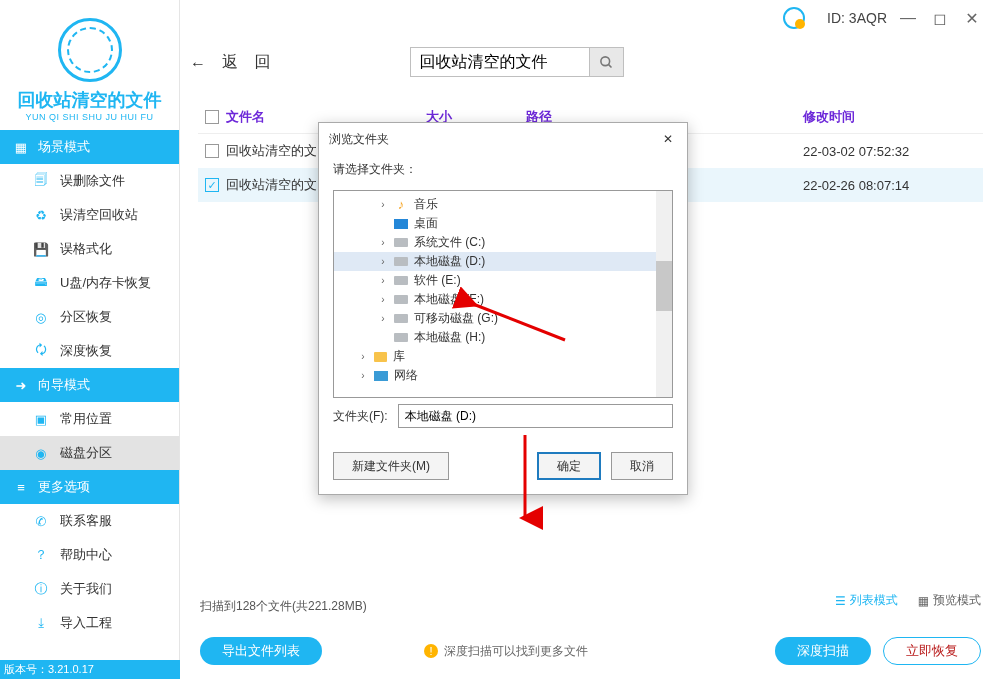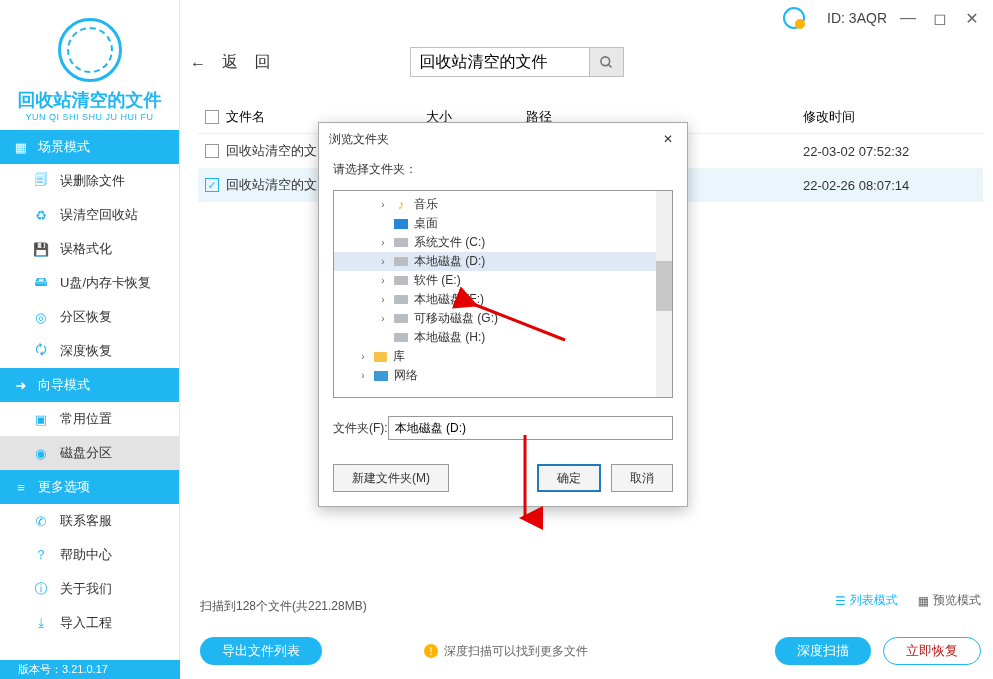--- a/index.html
+++ b/index.html
@@ -14,40 +14,40 @@
 .logo-sub { color: #1fb6f2; font-size: 9px; letter-spacing: 0.5px; }
 
 .section-header { display: flex; align-items: center; height: 34px; background: #1fb6f2; color: #fff; font-size: 13px; padding-left: 12px; gap: 8px; }
 .section-header.more { background: #1fb6f2; }
 .section-header .sh-icon { width: 18px; height: 14px; display: inline-flex; align-items: center; justify-content: center; }
 
 .menu-item { display: flex; align-items: center; height: 34px; color: #333; font-size: 13px; padding-left: 32px; gap: 10px; cursor: pointer; }
 .menu-item.active { background: #e3e3e3; }
 .menu-item .mi-icon { width: 18px; height: 18px; display: inline-flex; align-items: center; justify-content: center; color: #1fb6f2; }
 
-.version-bar { position: absolute; left: 0; bottom: 0; width: 180px; height: 19px; background: #1fb6f2; color: #fff; font-size: 11px; line-height: 19px; padding-left: 18px; }
+.version-bar { position: absolute; left: 0; bottom: 0; width: 180px; height: 19px; background: #1fb6f2; color: #fff; font-size: 11px; line-height: 19px; padding-left: 4px; }
 
 
 .topbar { position: absolute; left: 180px; right: 0; top: 0; height: 36px; display: flex; align-items: center; justify-content: flex-end; padding-right: 10px; gap: 10px; }
 .id-badge { display: flex; align-items: center; gap: 22px; color: #444; font-size: 14px; }
 .id-logo { width: 22px; height: 22px; border-radius: 50%; border: 2px solid #1fb6f2; position: relative; }
 .id-logo::after { content: ""; position: absolute; right: -2px; bottom: -2px; width: 10px; height: 10px; background: #ffb400; border-radius: 50%; }
 .win-btn { width: 22px; height: 22px; display: flex; align-items: center; justify-content: center; color: #666; cursor: pointer; }
 
 
 .nav-row { position: absolute; left: 190px; top: 44px; right: 10px; height: 36px; display: flex; align-items: center; gap: 14px; }
 .back-area { display: flex; align-items: center; gap: 10px; color: #333; font-size: 16px; letter-spacing: 6px; }
 .search-wrap { margin-left: 120px; display: flex; }
 .search-input { width: 180px; height: 30px; border: 1px solid #bfbfbf; font-size: 16px; padding: 0 8px; }
 .search-btn { width: 34px; height: 30px; border: 1px solid #bfbfbf; border-left: none; background: #e8e8e8; display: flex; align-items: center; justify-content: center; color: #777; cursor: pointer; }
 
 
 .table-area { position: absolute; left: 198px; right: 10px; top: 100px; }
 .thead, .trow { display: flex; align-items: center; height: 34px; font-size: 13px; color: #333; }
-.thead { color: #000000; border-bottom: 1px solid #eee; }
+.thead { color: #6d28d9; border-bottom: 1px solid #eee; font-weight: bold; }
 .col-chk { width: 28px; display: flex; justify-content: center; }
 .col-name { flex: 0 0 200px; }
 .col-size { flex: 0 0 100px; }
 .col-path { flex: 1; }
 .col-time { flex: 0 0 180px; }
 .chk { width: 14px; height: 14px; border: 1px solid #999; display: inline-flex; align-items: center; justify-content: center; font-size: 11px; color: #1fb6f2; }
 .chk.checked { border-color: #1fb6f2; }
 .trow.sel { background: #eaf6fc; }
 
 
@@ -74,21 +74,21 @@
 .tree-scroll { position: absolute; right: 0; top: 0; bottom: 0; width: 16px; background: #f0f0f0; }
 .tree-thumb { position: absolute; right: 0; top: 70px; width: 16px; height: 50px; background: #c8c8c8; }
 .tree-item { display: flex; align-items: center; height: 19px; font-size: 12px; padding-left: 24px; gap: 6px; cursor: pointer; }
 .tree-item.lvl2 { padding-left: 44px; }
 .tree-item.sel { background: #dfe9f5; }
 .tri { color: #666; font-size: 10px; width: 10px; display: inline-block; text-align: center; }
 .tree-icn { width: 14px; height: 12px; display: inline-flex; align-items: center; justify-content: center; }
 .drive-icn { background: #b9bdc1; width: 14px; height: 9px; border-radius: 1px; }
 .folder-icn { width: 13px; height: 10px; background: #f8c34b; border-radius: 1px; }
 .music-icn { color: #f6a72a; font-size: 13px; }
-.folder-row { display: flex; align-items: center; margin-top: 18px; }
+.folder-row { display: flex; align-items: center; gap: 10px; margin-top: 6px; }
 .folder-input { flex: 1; height: 24px; border: 1px solid #999; font-size: 12px; padding: 0 6px; }
 .dlg-btns { display: flex; gap: 10px; margin-top: 24px; justify-content: flex-end; }
 .dlg-btn { height: 28px; padding: 0 18px; font-size: 12px; border: 1px solid #999; background: #f4f4f4; cursor: pointer; display: flex; align-items: center; }
 .dlg-btn.primary { border: 2px solid #1f7bbf; }
 
 
 .arrow { position: absolute; pointer-events: none; }
 .arrow svg { overflow: visible; }
 </style>
 </head>

